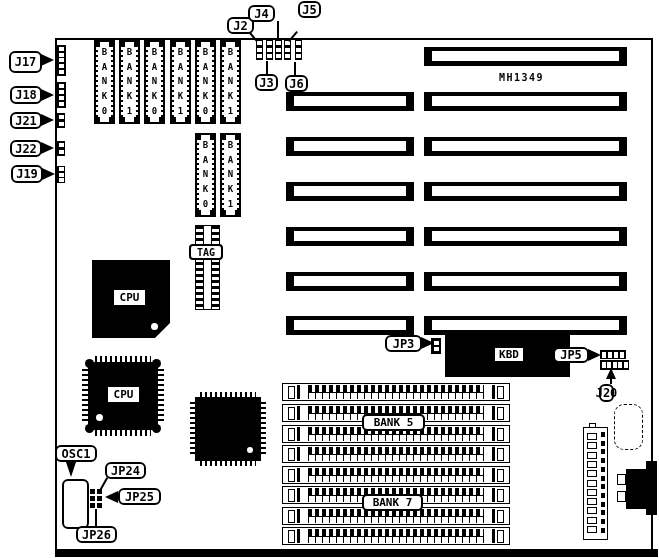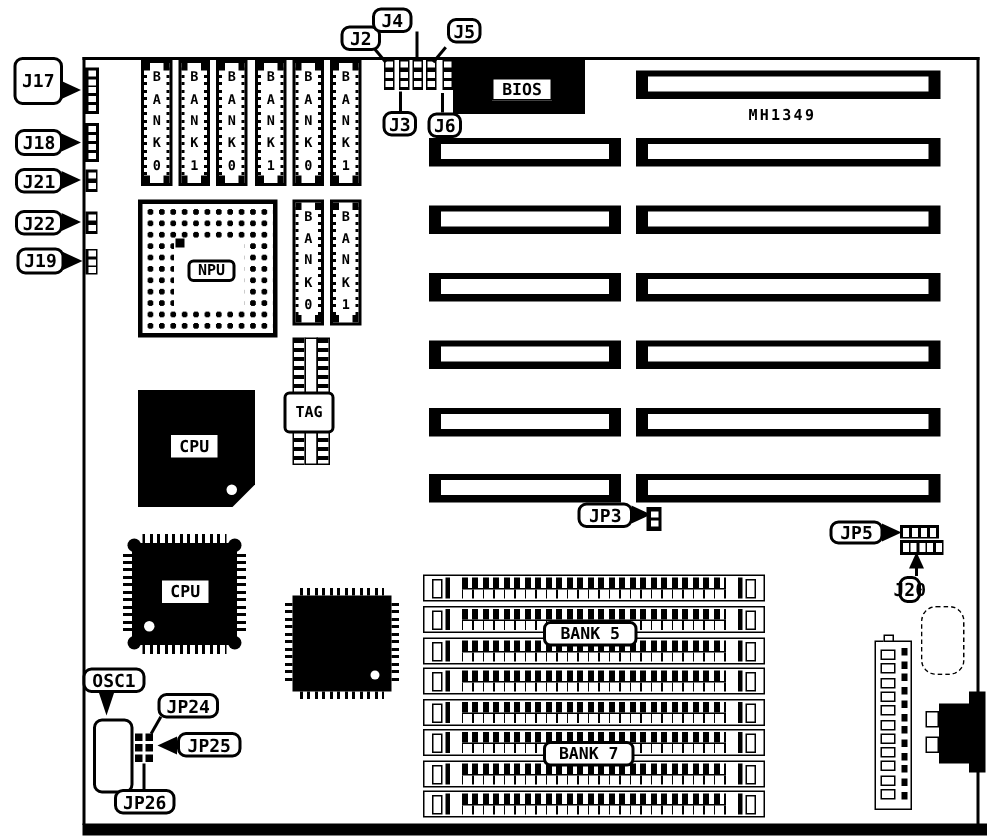--- a/index.html
+++ b/index.html
@@ -56,61 +56,51 @@
 </head>
 <body>
 
 <div id="page">
 
   <div class="abs" style="left:55px;top:38px;width:598px;height:2px;background:#000"></div>
   <div class="abs" style="left:55px;top:38px;width:2px;height:512px;background:#000"></div>
   <div class="abs" style="left:651px;top:38px;width:2px;height:512px;background:#000"></div>
   <div class="abs" style="left:55px;top:549px;width:603px;height:8px;background:#000"></div>
 
-  <div class="callout" style="left:9px;top:38px;width:33px;height:32px">J17</div>
+  <div class="callout" style="left:9px;top:51px;width:33px;height:22px">J17</div>
   <div class="tri-r" style="left:41px;top:54px"></div>
   <div class="callout" style="left:10px;top:86px;width:32px;height:18px">J18</div>
   <div class="tri-r" style="left:41px;top:89px"></div>
   <div class="callout" style="left:10px;top:112px;width:32px;height:17px">J21</div>
   <div class="tri-r" style="left:41px;top:114px"></div>
   <div class="callout" style="left:10px;top:140px;width:32px;height:17px">J22</div>
   <div class="tri-r" style="left:41px;top:142px"></div>
   <div class="callout" style="left:11px;top:165px;width:32px;height:18px">J19</div>
   <div class="tri-r" style="left:42px;top:168px"></div>
 
   <div class="callout" style="left:227px;top:17px;width:27px;height:17px">J2</div>
   <div class="line" style="left:252px;top:30px;width:2px;height:13px;transform:rotate(-40deg)"></div>
   <div class="callout" style="left:248px;top:5px;width:27px;height:17px">J4</div>
   <div class="line" style="left:277px;top:21px;width:2px;height:18px"></div>
-  <div class="callout" style="left:298px;top:12px;width:23px;height:17px">J5</div>
+  <div class="callout" style="left:298px;top:1px;width:23px;height:17px">J5</div>
   <div class="line" style="left:292px;top:30px;width:2px;height:13px;transform:rotate(40deg)"></div>
   <div class="callout" style="left:255px;top:74px;width:23px;height:17px">J3</div>
   <div class="line" style="left:266px;top:61px;width:2px;height:13px"></div>
   <div class="callout" style="left:285px;top:75px;width:23px;height:17px">J6</div>
   <div class="line" style="left:294px;top:62px;width:2px;height:13px"></div>
 
-  <div class="abs" style="left:302px;top:39px;width:88px;height:37px;background:#000">
-    <div class="chiplabel" style="left:26px;top:13px;width:40px;height:15px">BIOS</div>
-  </div>
 
   <div class="abs" style="left:499px;top:72px;font:bold 10px 'DejaVu Sans Mono',monospace;letter-spacing:1.5px">MH1349</div>
 
-  <div class="abs" style="left:92px;top:133px;width:93px;height:92px;border:3px solid #000;box-sizing:border-box;
-              background-image:radial-gradient(circle,#000 2px,transparent 2.1px);
-              background-size:7.6px 7.6px;background-position:1.5px 1.5px">
-    <div class="abs" style="left:21px;top:23px;width:47px;height:48px;background:#fff"></div>
-    <div class="abs" style="left:22px;top:23px;width:6px;height:6px;background:#000"></div>
-    <div class="rndlabel" style="left:30px;top:37px;width:32px;height:15px">NPU</div>
-  </div>
 
   <div class="abs" style="left:195px;top:225px;width:23px;height:85px">
     <div class="abs" style="left:0;top:0;bottom:0;width:7px;background:repeating-linear-gradient(180deg,#000 0 3px,#fff 3px 6px);border:1px solid #000"></div>
     <div class="abs" style="left:8px;top:0;bottom:0;width:7px;background:#fff;border:1px solid #000"></div>
     <div class="abs" style="left:16px;top:0;bottom:0;width:7px;background:repeating-linear-gradient(180deg,#000 0 3px,#fff 3px 6px);border:1px solid #000"></div>
-    <div class="rndlabel" style="left:-6px;top:36px;width:34px;height:28px">TAG</div>
+    <div class="rndlabel" style="left:-6px;top:19px;width:34px;height:16px">TAG</div>
   </div>
 
   <div class="abs" style="left:92px;top:260px;width:78px;height:78px;background:#000;
               clip-path:polygon(0 0,100% 0,100% calc(100% - 15px),calc(100% - 15px) 100%,0 100%)">
     <div class="chiplabel" style="left:22px;top:30px;width:31px;height:15px;border:none">CPU</div>
     <div class="abs" style="left:59px;top:63px;width:7px;height:7px;border-radius:50%;background:#fff"></div>
   </div>
 
   <div class="abs" style="left:82px;top:356px;width:82px;height:80px">
     <div class="pins-h" style="left:13px;right:13px;top:0"></div>
@@ -128,20 +118,23 @@
 
   <div class="abs" style="left:190px;top:392px;width:76px;height:74px">
     <div class="pins-h" style="left:10px;right:10px;top:0;height:5px"></div>
     <div class="pins-h" style="left:10px;right:10px;bottom:0;height:5px"></div>
     <div class="pins-v" style="top:10px;bottom:10px;left:0;width:5px"></div>
     <div class="pins-v" style="top:10px;bottom:10px;right:0;width:5px"></div>
     <div class="abs" style="left:5px;top:5px;width:66px;height:64px;background:#000"></div>
     <div class="abs" style="left:57px;top:55px;width:6px;height:6px;border-radius:50%;background:#fff"></div>
   </div>
 
+  <div class="abs" style="left:445px;top:333px;width:125px;height:44px;background:#000">
+    <div class="chiplabel" style="left:49px;top:14px;width:30px;height:15px">KBD</div>
+  </div>
 
   <div class="callout" style="left:385px;top:335px;width:37px;height:17px">JP3</div>
   <div class="tri-r" style="left:421px;top:337px"></div>
 
   <div class="callout" style="left:553px;top:347px;width:36px;height:16px">JP5</div>
   <div class="tri-r" style="left:588px;top:349px"></div>
   <div class="callout" style="left:599px;top:384px;width:15px;height:18px">J20</div>
   <div class="line" style="left:610px;top:372px;width:2px;height:12px"></div>
   <div class="tri-u" style="left:606px;top:368px"></div>
 

